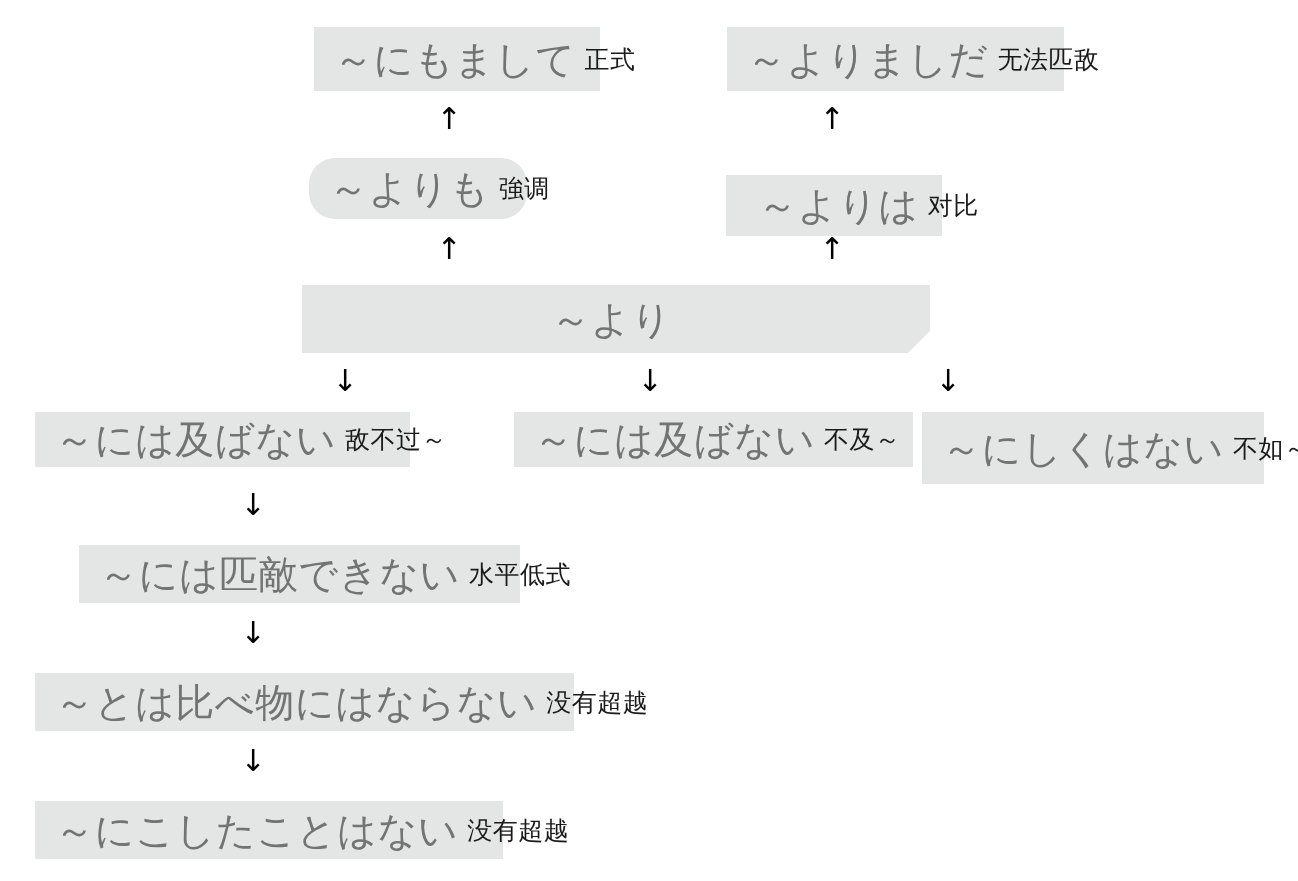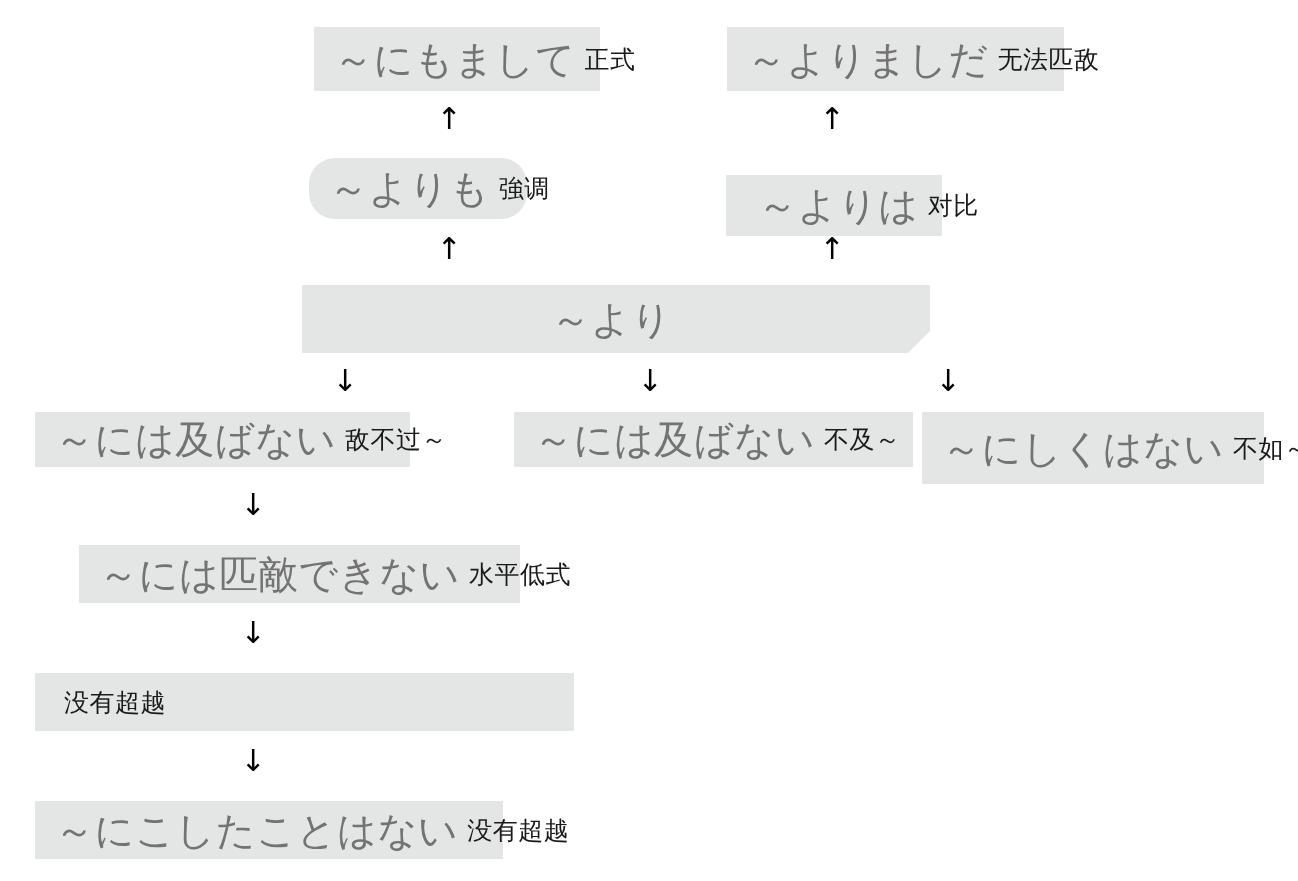--- a/index.html
+++ b/index.html
@@ -118,20 +118,21 @@
   <div class="arrow" style="left:238px; top:490px; width:30px;">↓</div>
 
   <div class="node" style="left:35px; top:545px; width:441px; height:58px; padding-left:20px;margin-left:44px;">
     <span class="jp heavy">～には匹敵できない</span>
     <span class="cn">水平低式</span>
   </div>
 
   <div class="arrow" style="left:238px; top:618px; width:30px;">↓</div>
 
   <div class="node" style="left:35px; top:673px; width:539px; height:58px; padding-left:20px;">
+    <span class="jp heavy">～とは比べ物にはならない</span>
     <span class="cn">没有超越</span>
   </div>
 
   <div class="arrow" style="left:238px; top:746px; width:30px;">↓</div>
 
   <div class="node" style="left:35px; top:801px; width:468px; height:58px; padding-left:20px;">
     <span class="jp">～にこしたことはない</span>
     <span class="cn">没有超越</span>
   </div>
 

